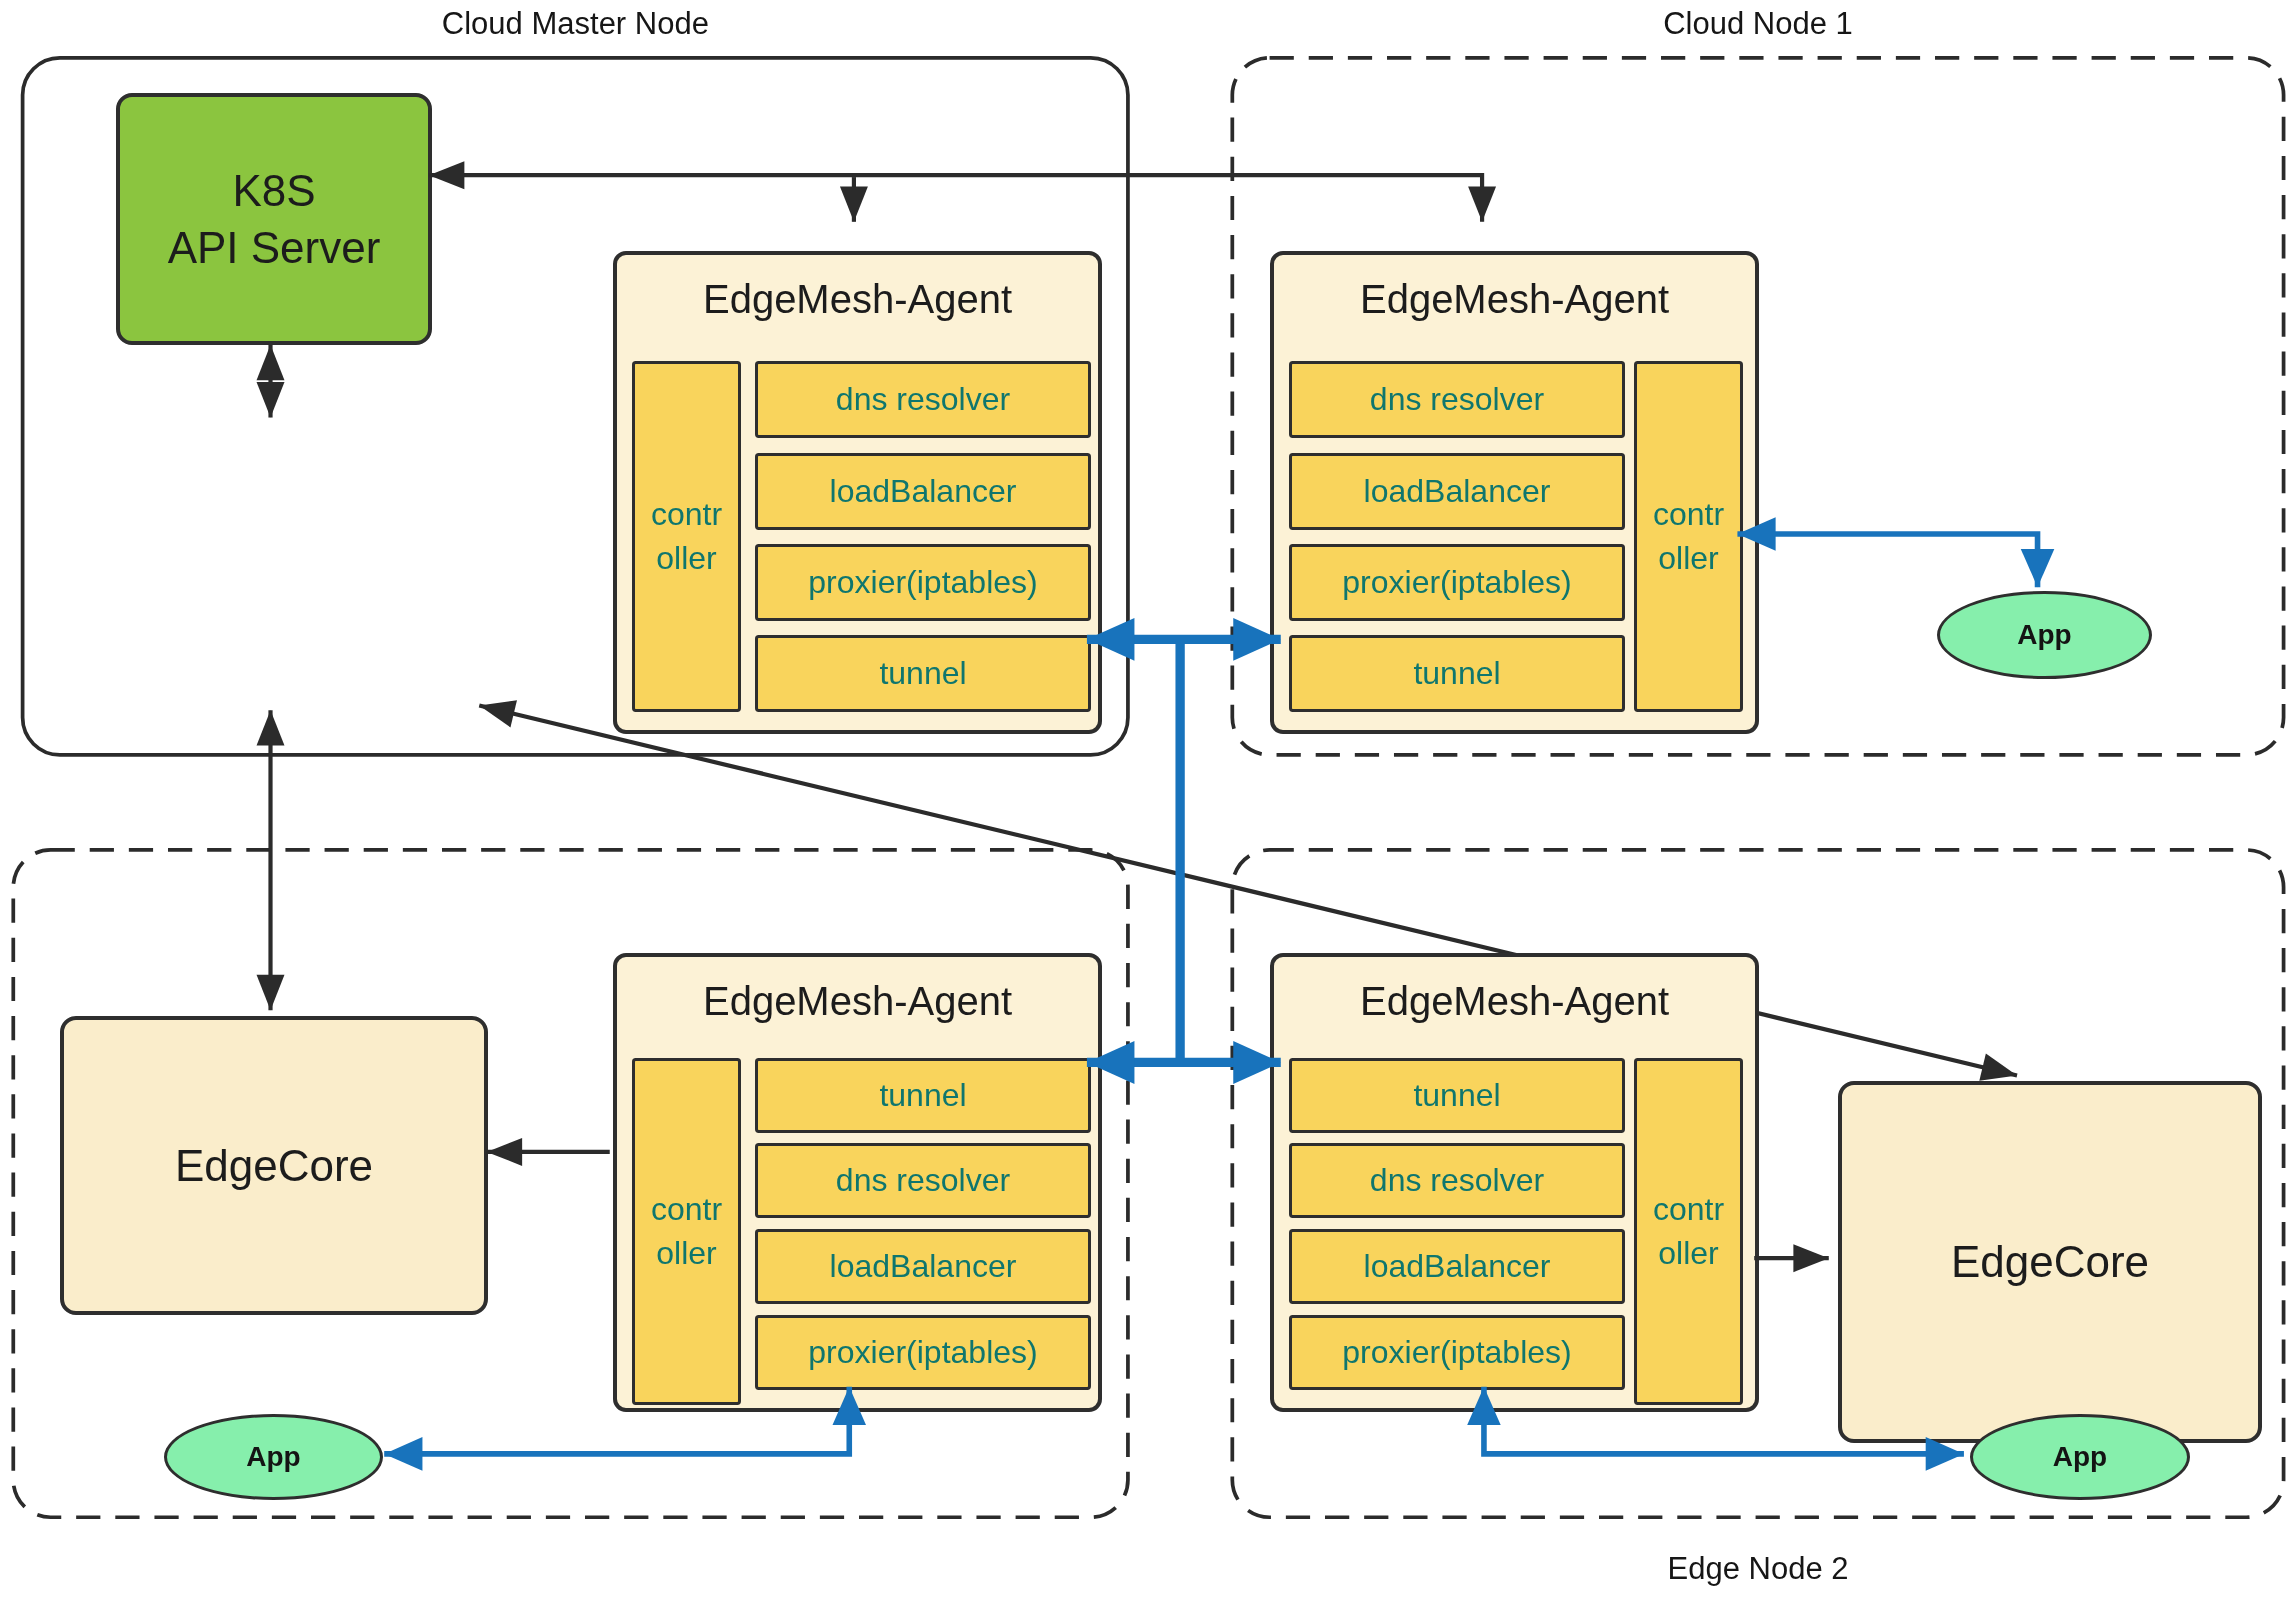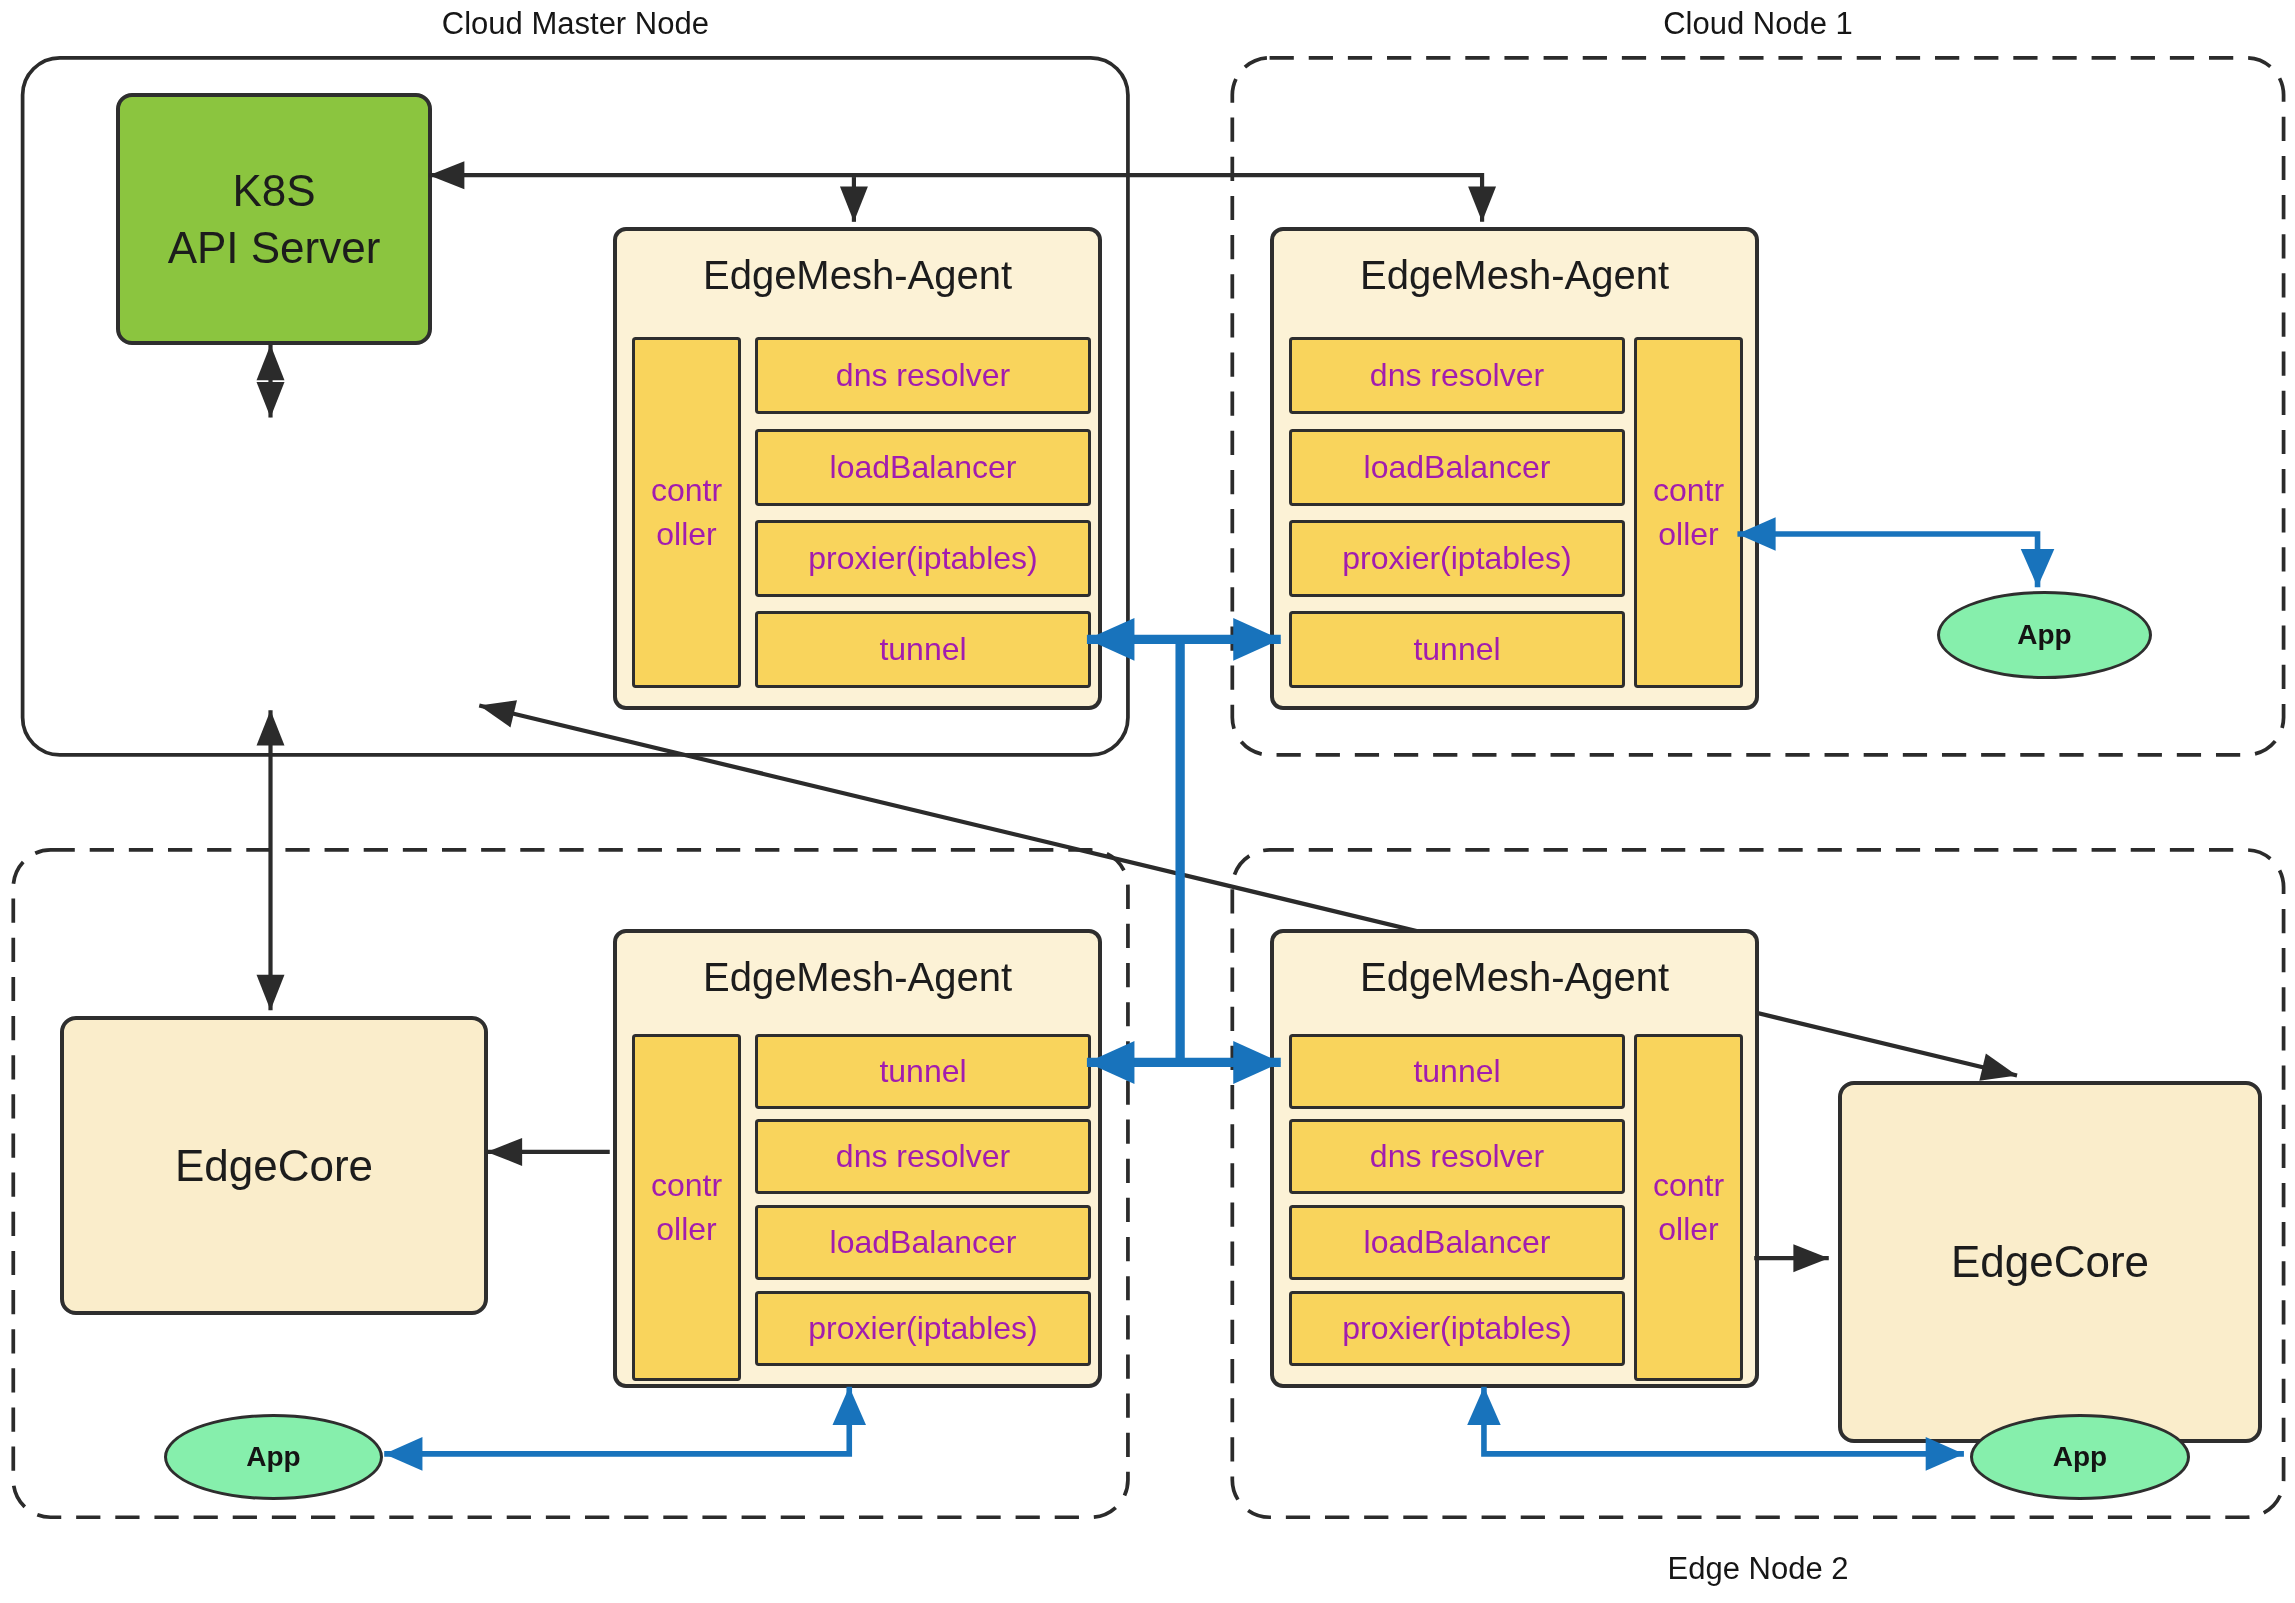--- a/index.html
+++ b/index.html
@@ -22,31 +22,31 @@
   }
   .corebox{
     position:absolute;z-index:2;
     background:#FAEDCB;border:4.7px solid #2e2e2e;border-radius:16px;
     display:flex;align-items:center;justify-content:center;
     font-size:44px;color:#1c1c1c;text-align:center;line-height:1.3;
   }
   .k8s{background:#8BC53F;}
   .agent{
     position:absolute;z-index:2;
-    background:#FCF2D6;border:4.7px solid #2e2e2e;border-radius:13px;
+    background:#FCF2D6;border:4.7px solid #2e2e2e;border-radius:13px;margin-top:24px;
   }
   .agent-title{
     position:absolute;left:0;right:0;top:22.4px;
     text-align:center;font-size:40px;color:#1c1c1c;
   }
   .yellowcell{
     position:absolute;
     background:#F9D45C;border:3.7px solid #2e2e2e;border-radius:3.7px;
     display:flex;align-items:center;justify-content:center;
-    font-size:32px;color:#a21caf;text-align:center;
+    font-size:32px;color:#0f766e;text-align:center;
   }
   .ctrl{flex-direction:column;line-height:1.35;}
   .appellipse{
     position:absolute;z-index:2;
     background:#86efac;border:3.7px solid #2e2e2e;border-radius:50%;
     display:flex;align-items:center;justify-content:center;
     font-size:28px;font-weight:700;color:#141414;
   }
 </style>
 </head>

